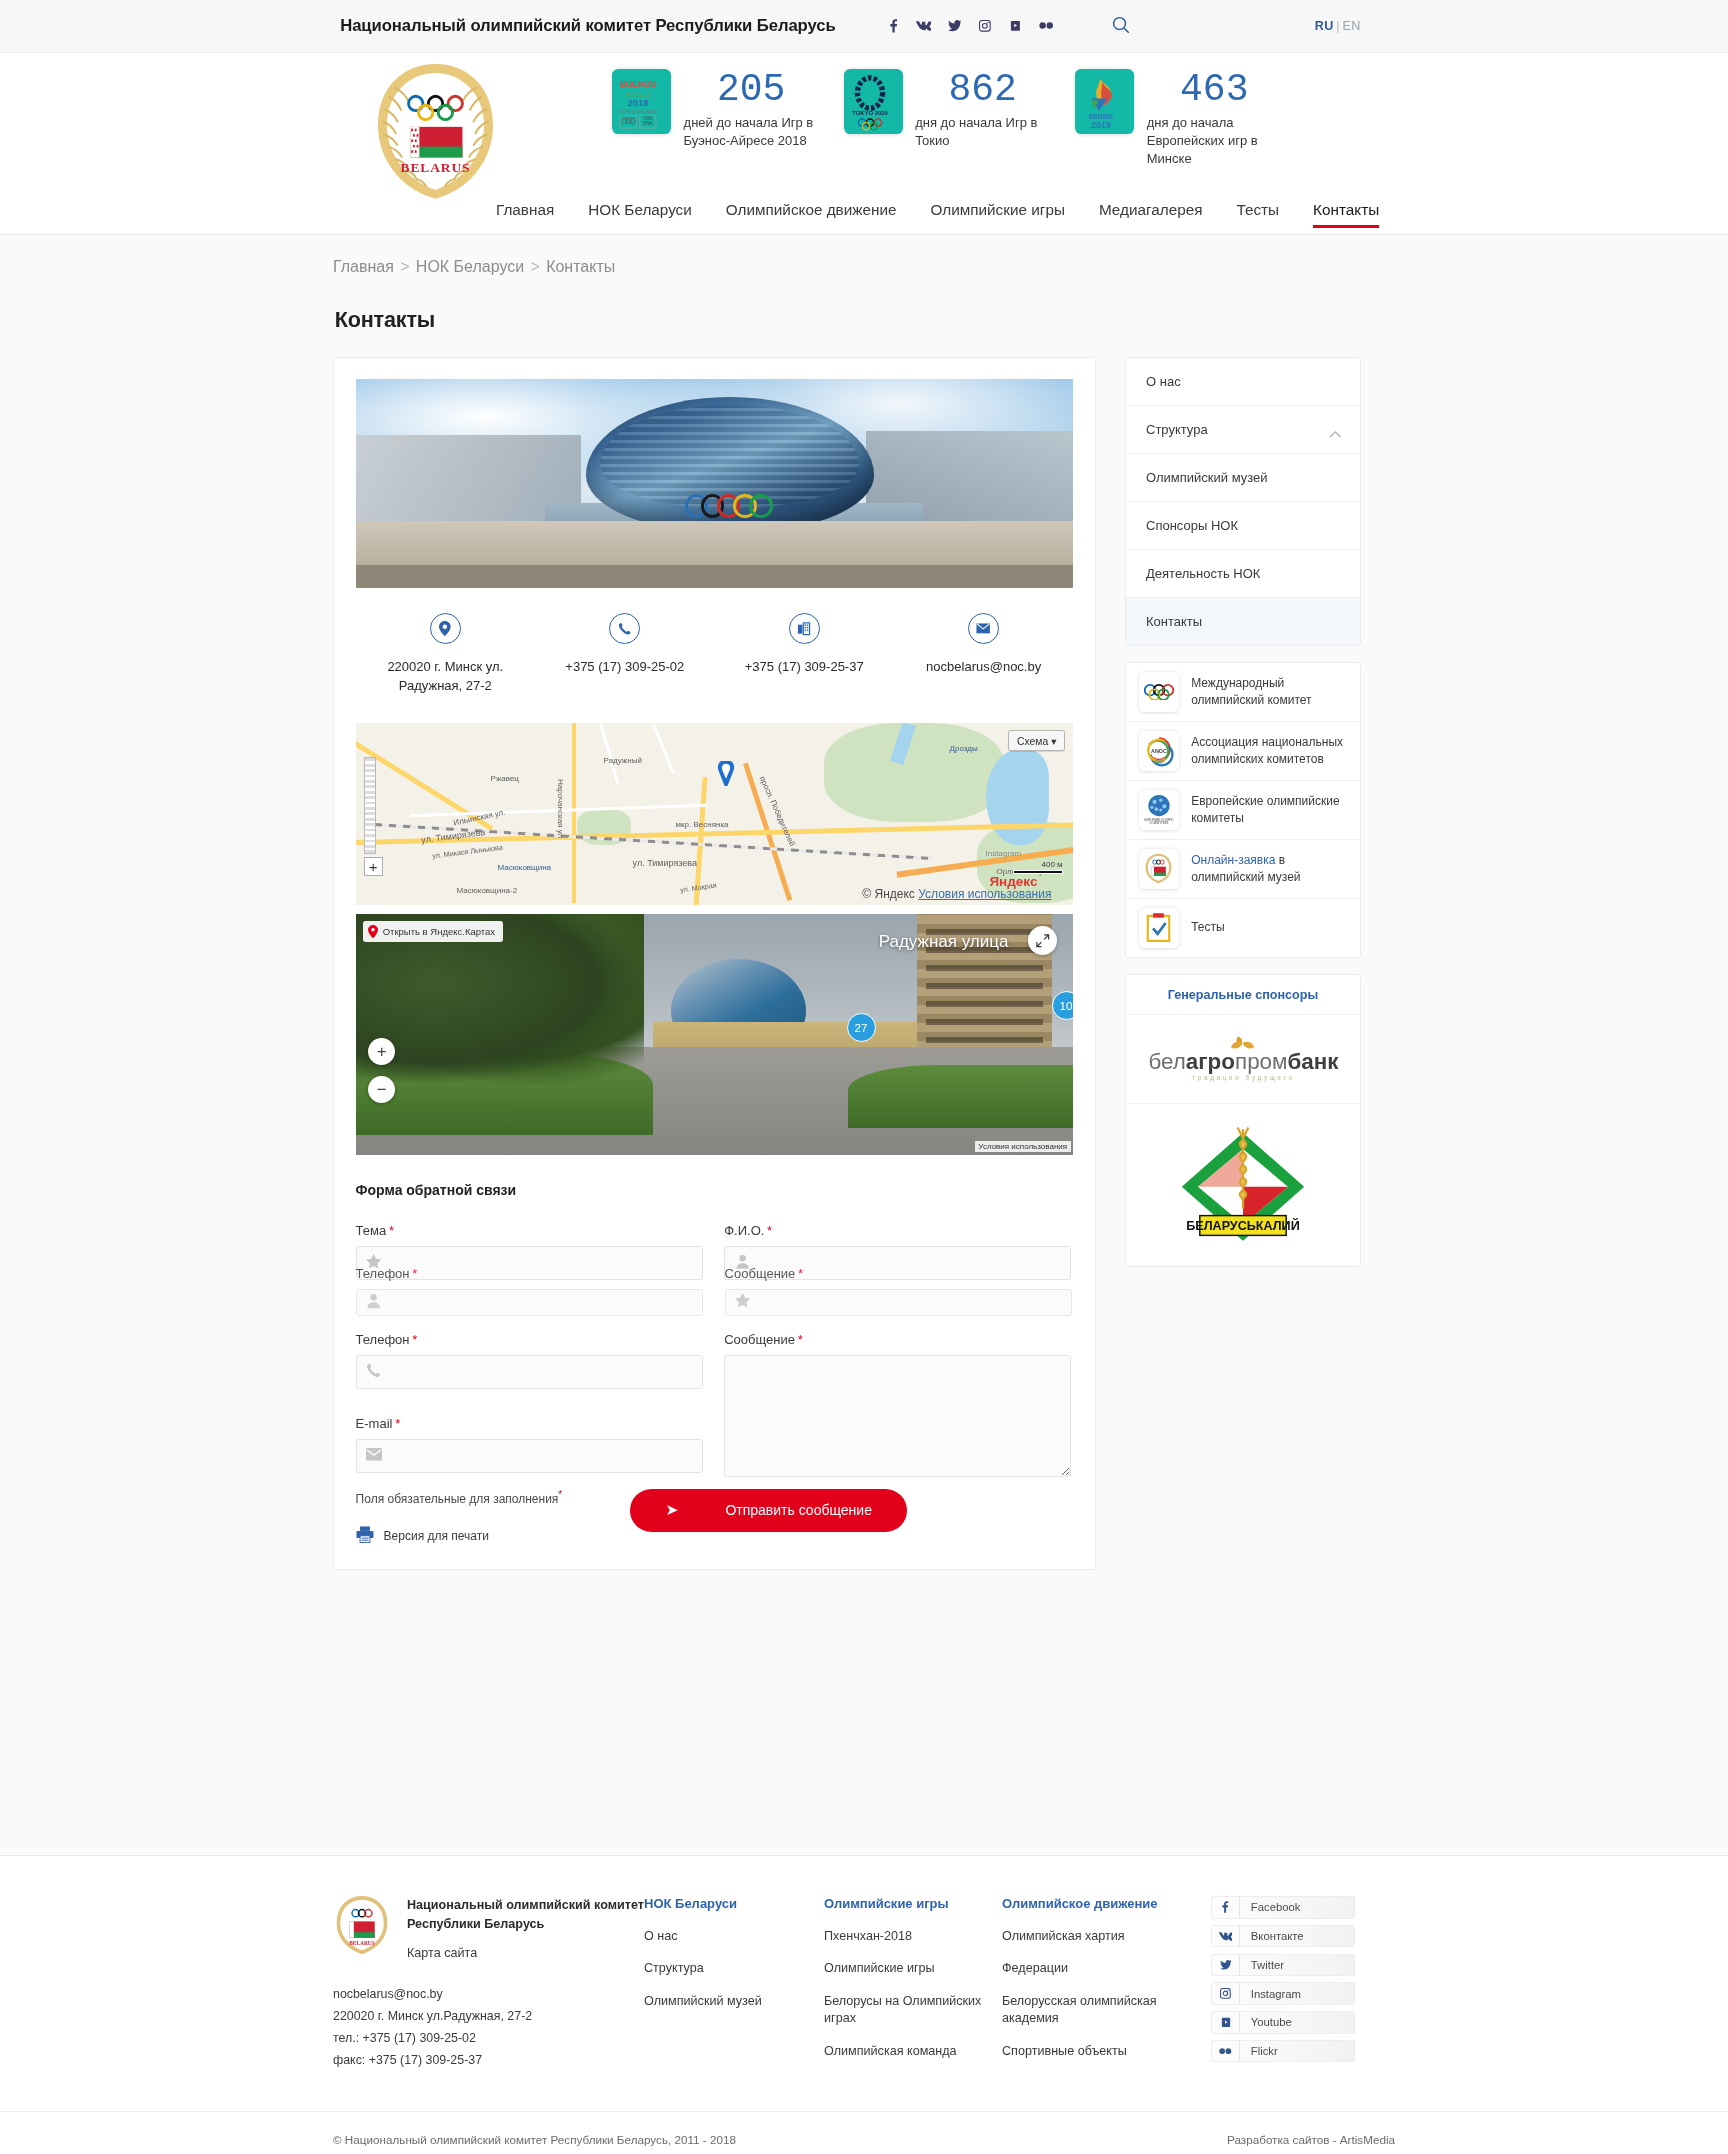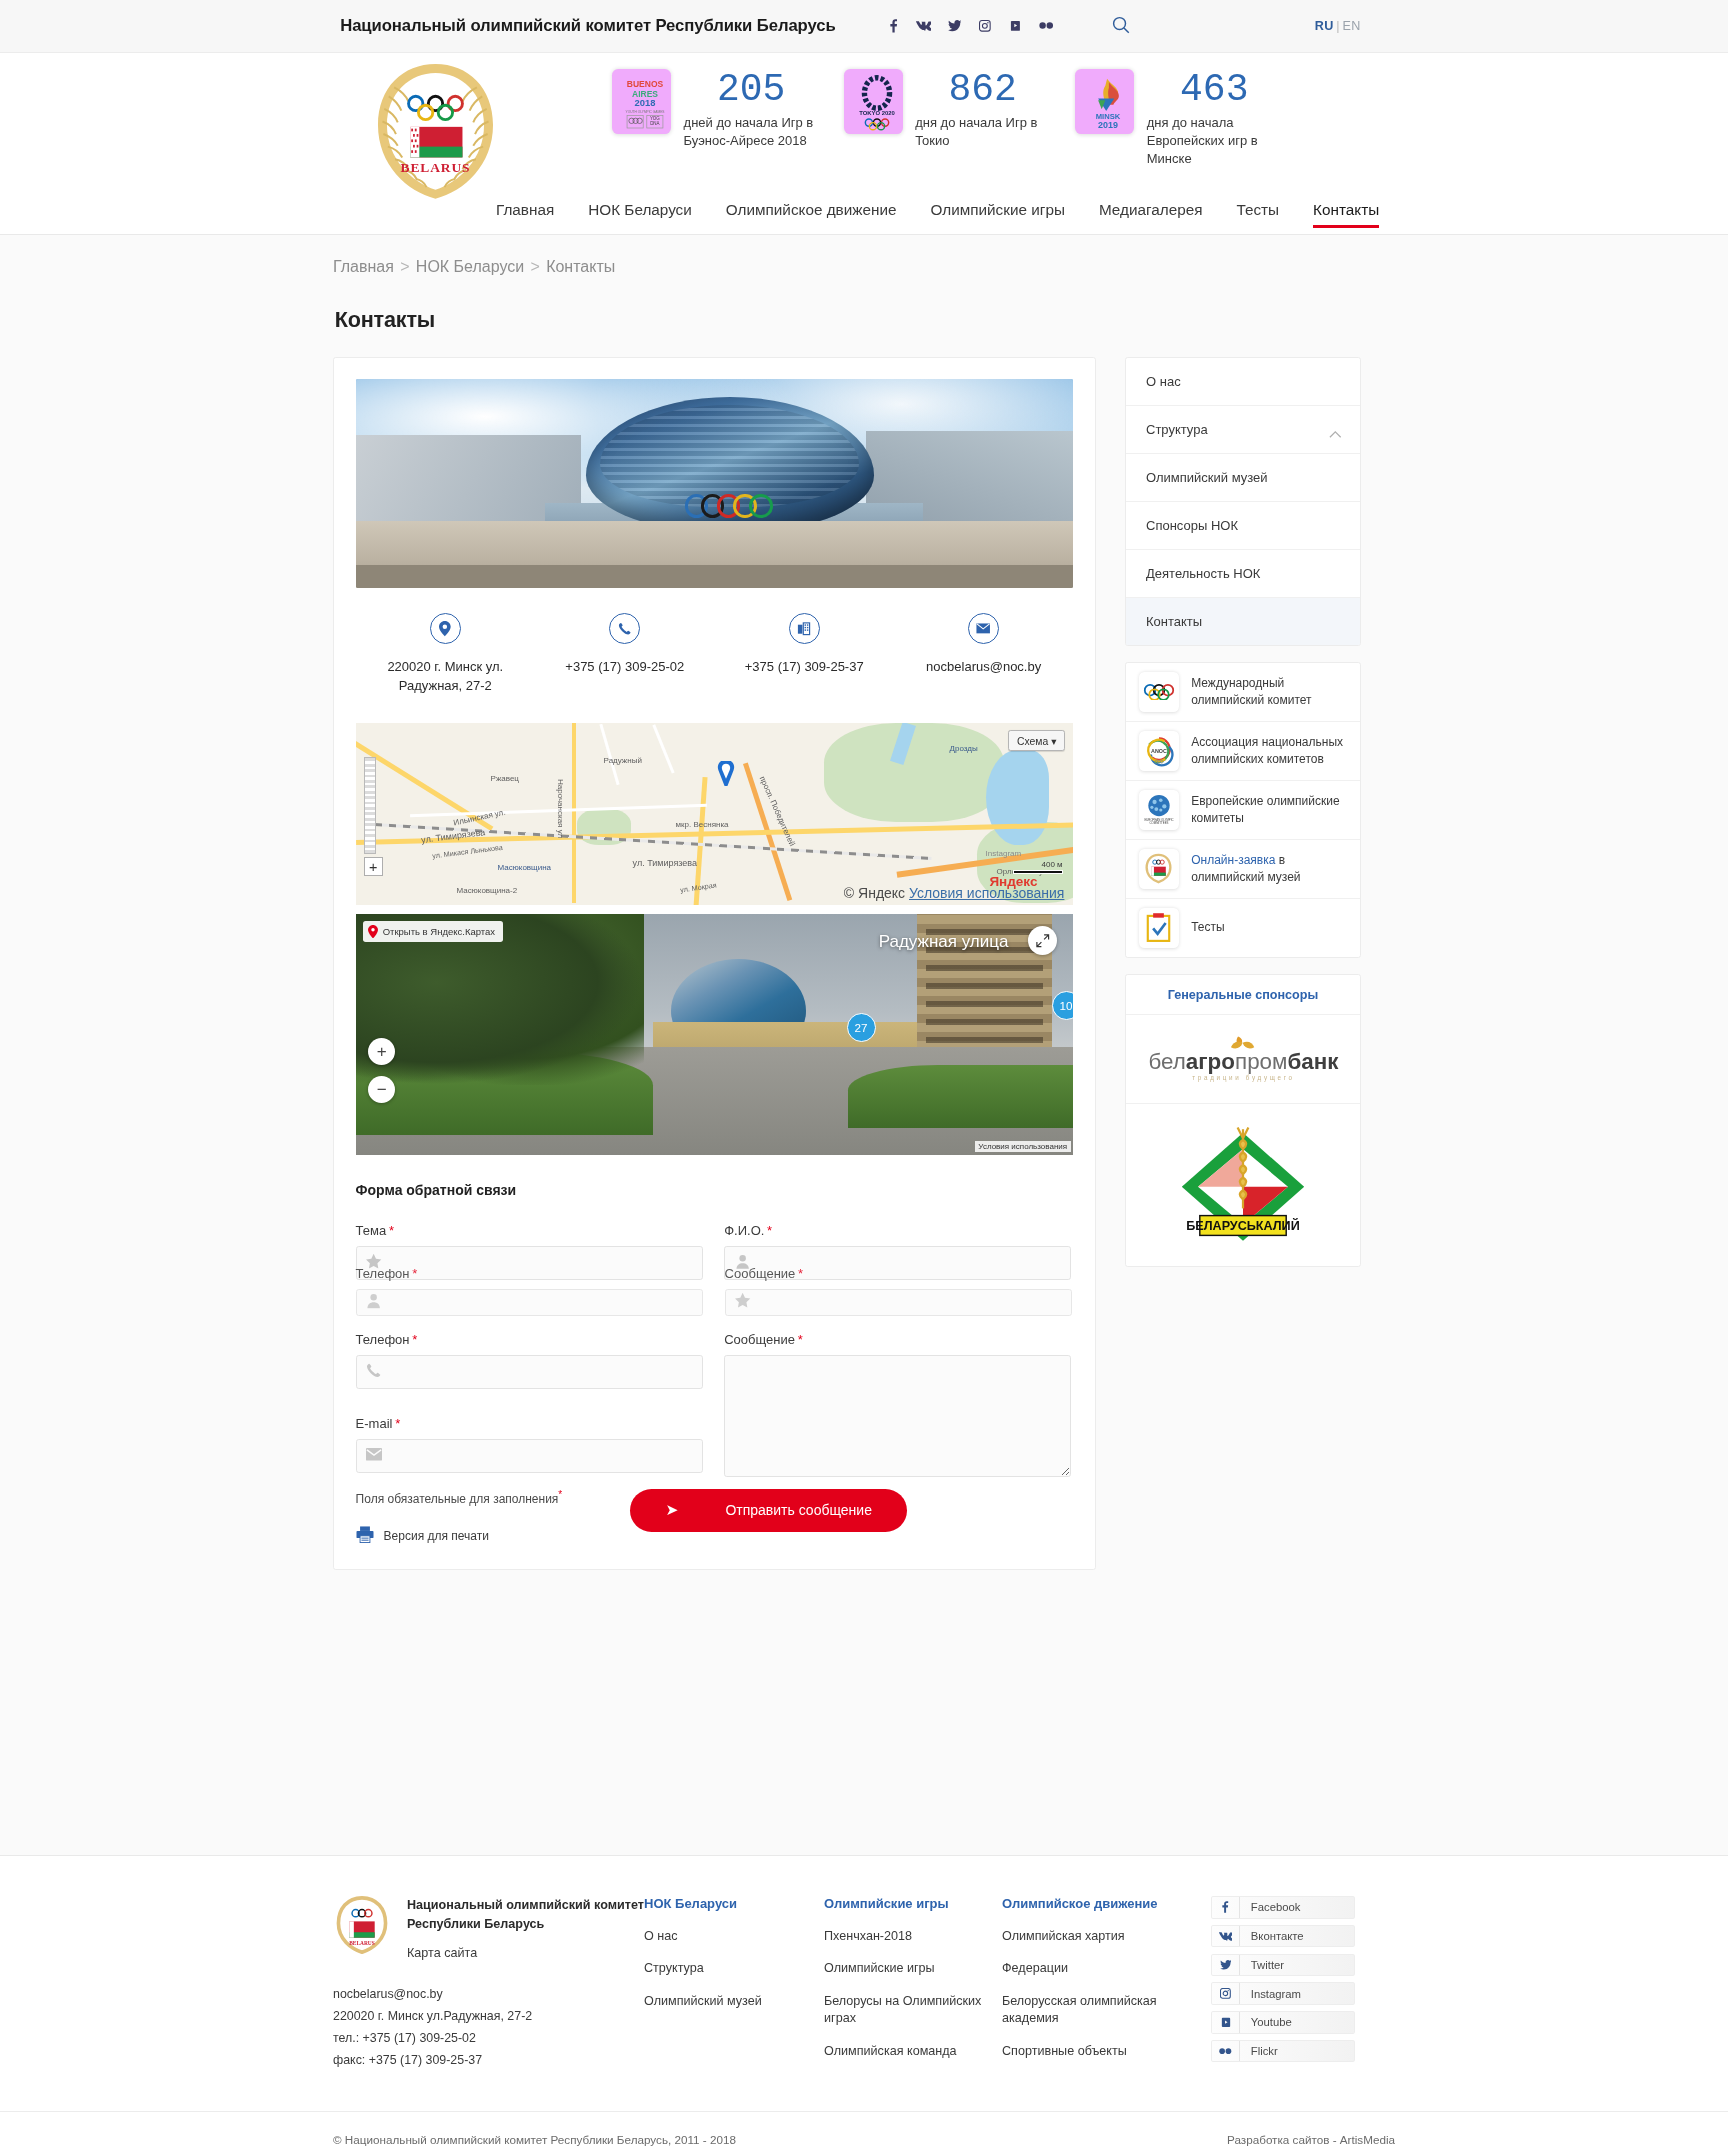--- a/index.html
+++ b/index.html
@@ -72,24 +72,24 @@
   .counters {
     position: absolute;
     left: 279px; top: 16px;
     display: flex;
     align-items: flex-start;
     gap: 0px;
   }
   .counter { display: flex; align-items: flex-start; margin-right: 25px; }
   .counter-badge {
     width: 59px; height: 65px;
-    background: #f0abfc;
+    background: #14b8a6;
     border-radius: 6.3px;
     box-shadow: 0 0.9px 4.5px rgba(0,0,0,0.14);
-    display: flex; align-items: center; justify-content: flex-end;
+    display: flex; align-items: center; justify-content: flex-start;
     flex-shrink: 0;
     overflow: hidden;
   }
   .counter-text { margin-left: 12.6px; padding-top: 1.8px; }
   .counter-num {
     font-size: 38px; color: #2d69b3; line-height: 1; font-weight: 400;
     text-align: center; letter-spacing: 0px; font-family: Liberation Mono, monospace;
   }
   .counter-cap {
     font-size: 13px; color: #3a3a3a; line-height: 1.36; margin-top: 5.4px;
@@ -198,21 +198,21 @@
     position:absolute;right:8px;top:7.2px;background:#f6f6f6;border:0.9px solid #b5b5b5;border-radius:2.7px;
     font-size:10.4px;padding:3.6px 8px;color:#333;box-shadow:0 0.9px 0.9px rgba(0,0,0,.12);cursor:pointer;
   }
   .map-zoom{position:absolute;left:8px;top:34px;width:14.4px;}
   .map-zoom .track{width:11.7px;height:97px;background:repeating-linear-gradient(0deg,#dcdcdc 0 2.7px,#fff 2.7px 5.4px);border:0.9px solid #b9b9b9;margin-left:0.9px;}
   .map-plus{width:19px;height:19px;background:#fff;border:0.9px solid #aeaeae;margin-top:3.6px;display:flex;align-items:center;justify-content:center;font-size:14.4px;color:#333;line-height:1;cursor:pointer;}
   .map-scale{position:absolute;right:10.8px;bottom:31px;font-size:8px;color:#3a3a3a;text-align:right;}
   .map-scale .bar{width:50px;height:3.6px;background:#111;border:0.9px solid #fff;margin-top:0.9px;}
   .yandex-logo{position:absolute;right:36px;bottom:16px;font-size:13.5px;color:#333;font-weight:bold;}
   .yandex-logo span{color:#e03a2f;}
-  .map-tos{position:absolute;right:9px;bottom:3.6px;font-size:14px;color:#4a4a4a;}
+  .map-tos{position:absolute;right:22px;bottom:3.6px;font-size:12px;color:#4a4a4a;}
   .map-tos u{color:#3a6ea8;}
 
   
   .pano-box{margin:9px 21.6px 0 21.6px;height:241px;position:relative;overflow:hidden;}
   .pano-sky{position:absolute;inset:0;background:linear-gradient(#9aa5ae 0%,#b4bcc2 40%,#c3c8cb 55%,#b9beC0 100%);}
   .pano-ground{position:absolute;left:0;right:0;bottom:0;height:108px;background:linear-gradient(#9d9c96,#868680);}
   .pano-grassL{position:absolute;left:0;bottom:20px;width:297px;height:83px;background:linear-gradient(#5d8c3c,#3f6b28);border-radius:0 40% 0 0;}
   .pano-grassR{position:absolute;right:0;bottom:27px;width:225px;height:63px;background:linear-gradient(#5d8c3c,#3f6b28);border-radius:40% 0 0 0;}
   .pano-trees{position:absolute;left:-9px;top:0;width:297px;height:171px;background:
      radial-gradient(ellipse at 30% 40%, #3e5c2c 0%, #2c4420 55%, rgba(0,0,0,0) 70%),

